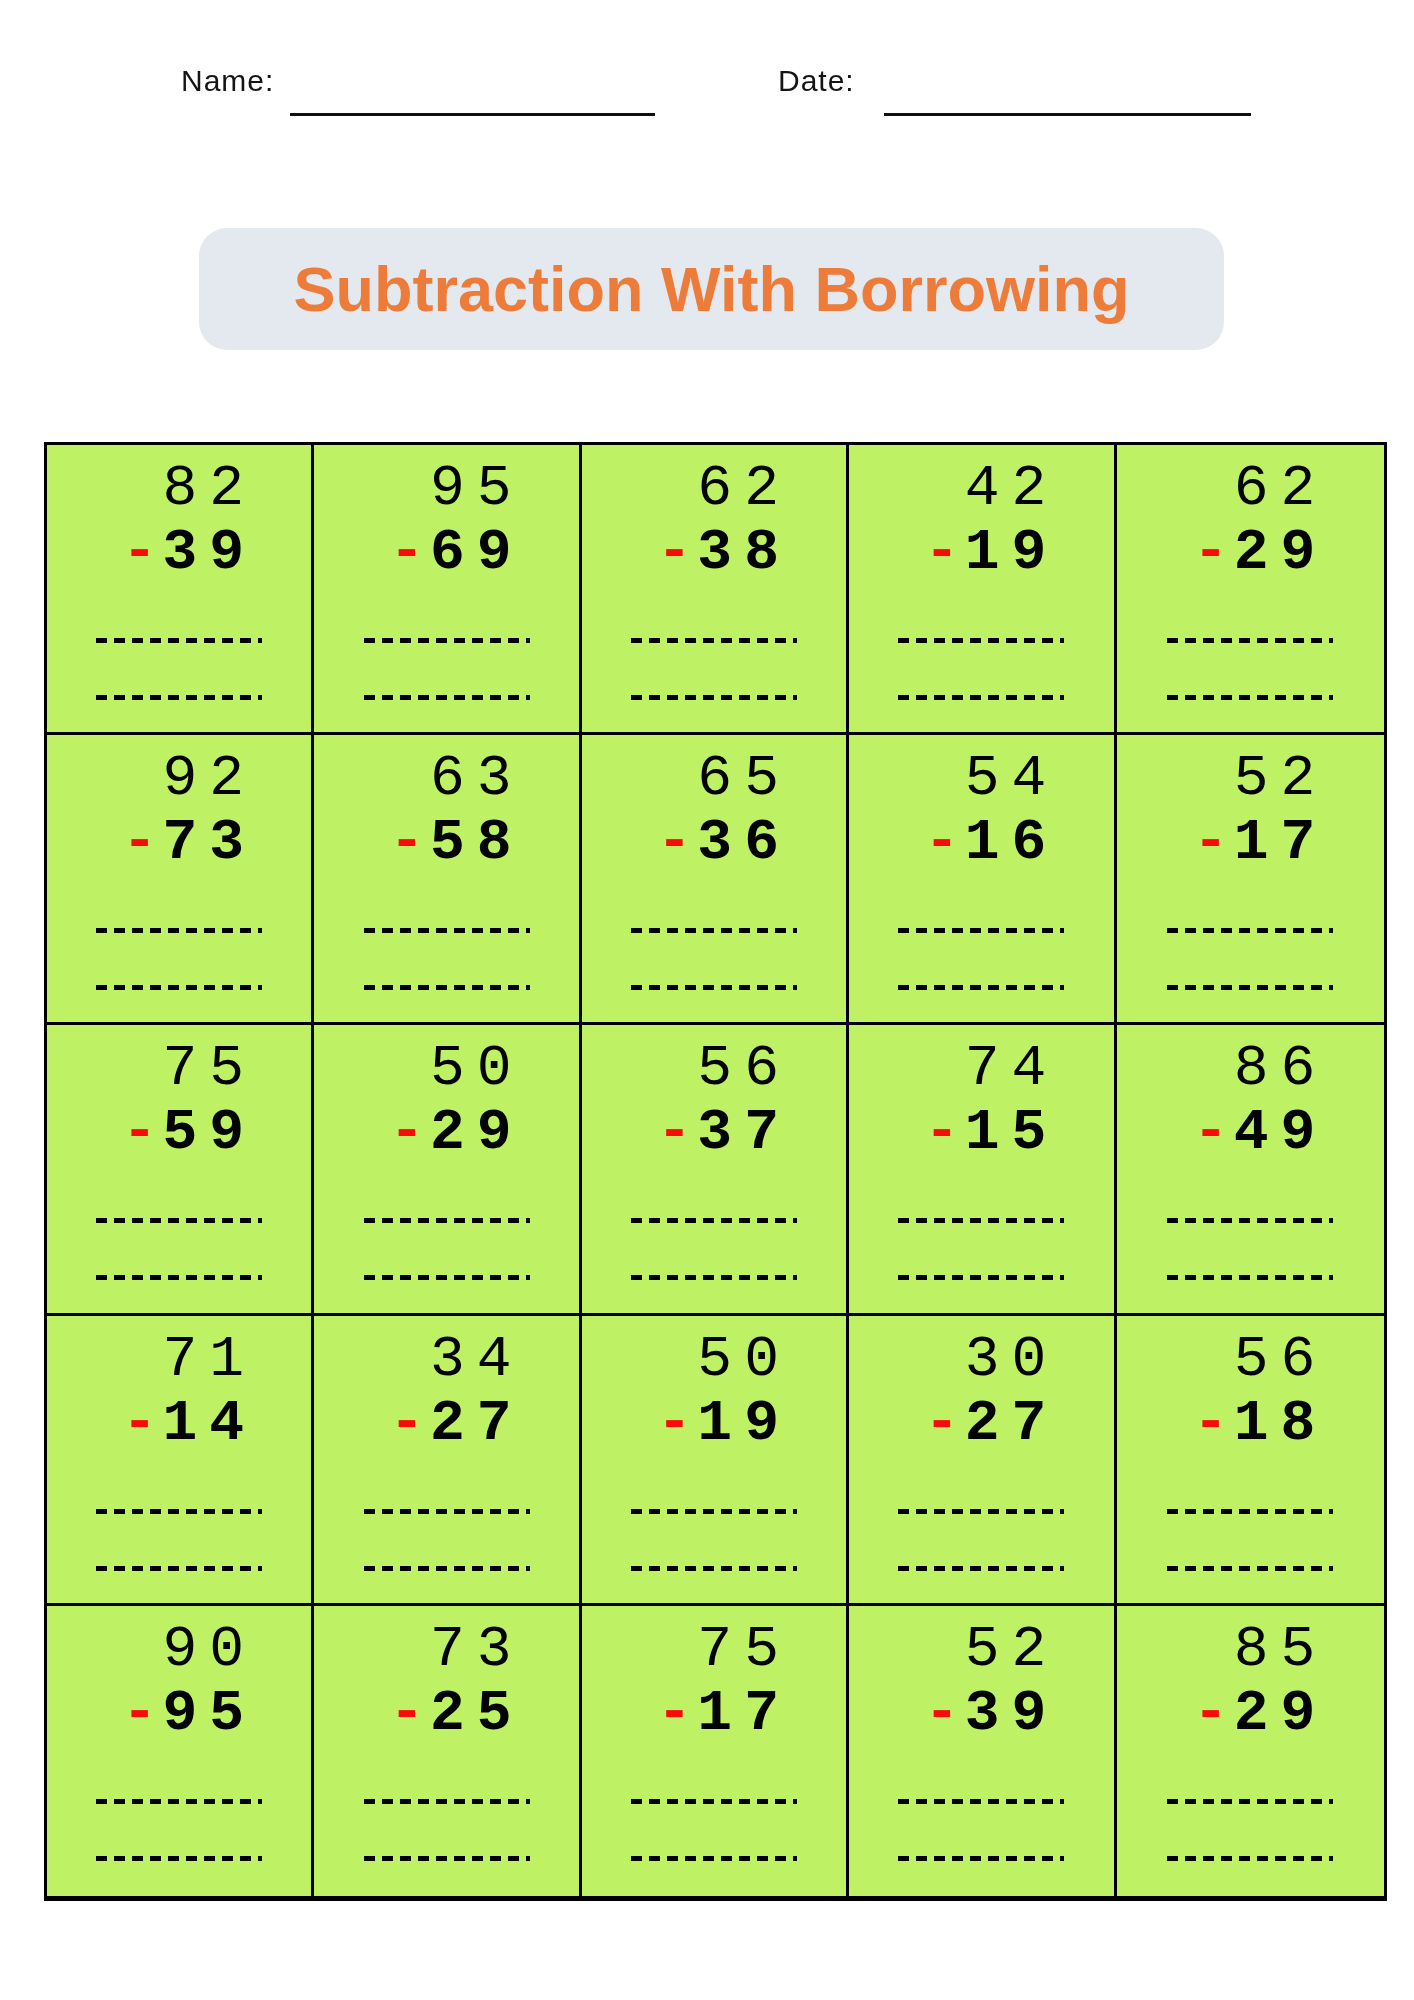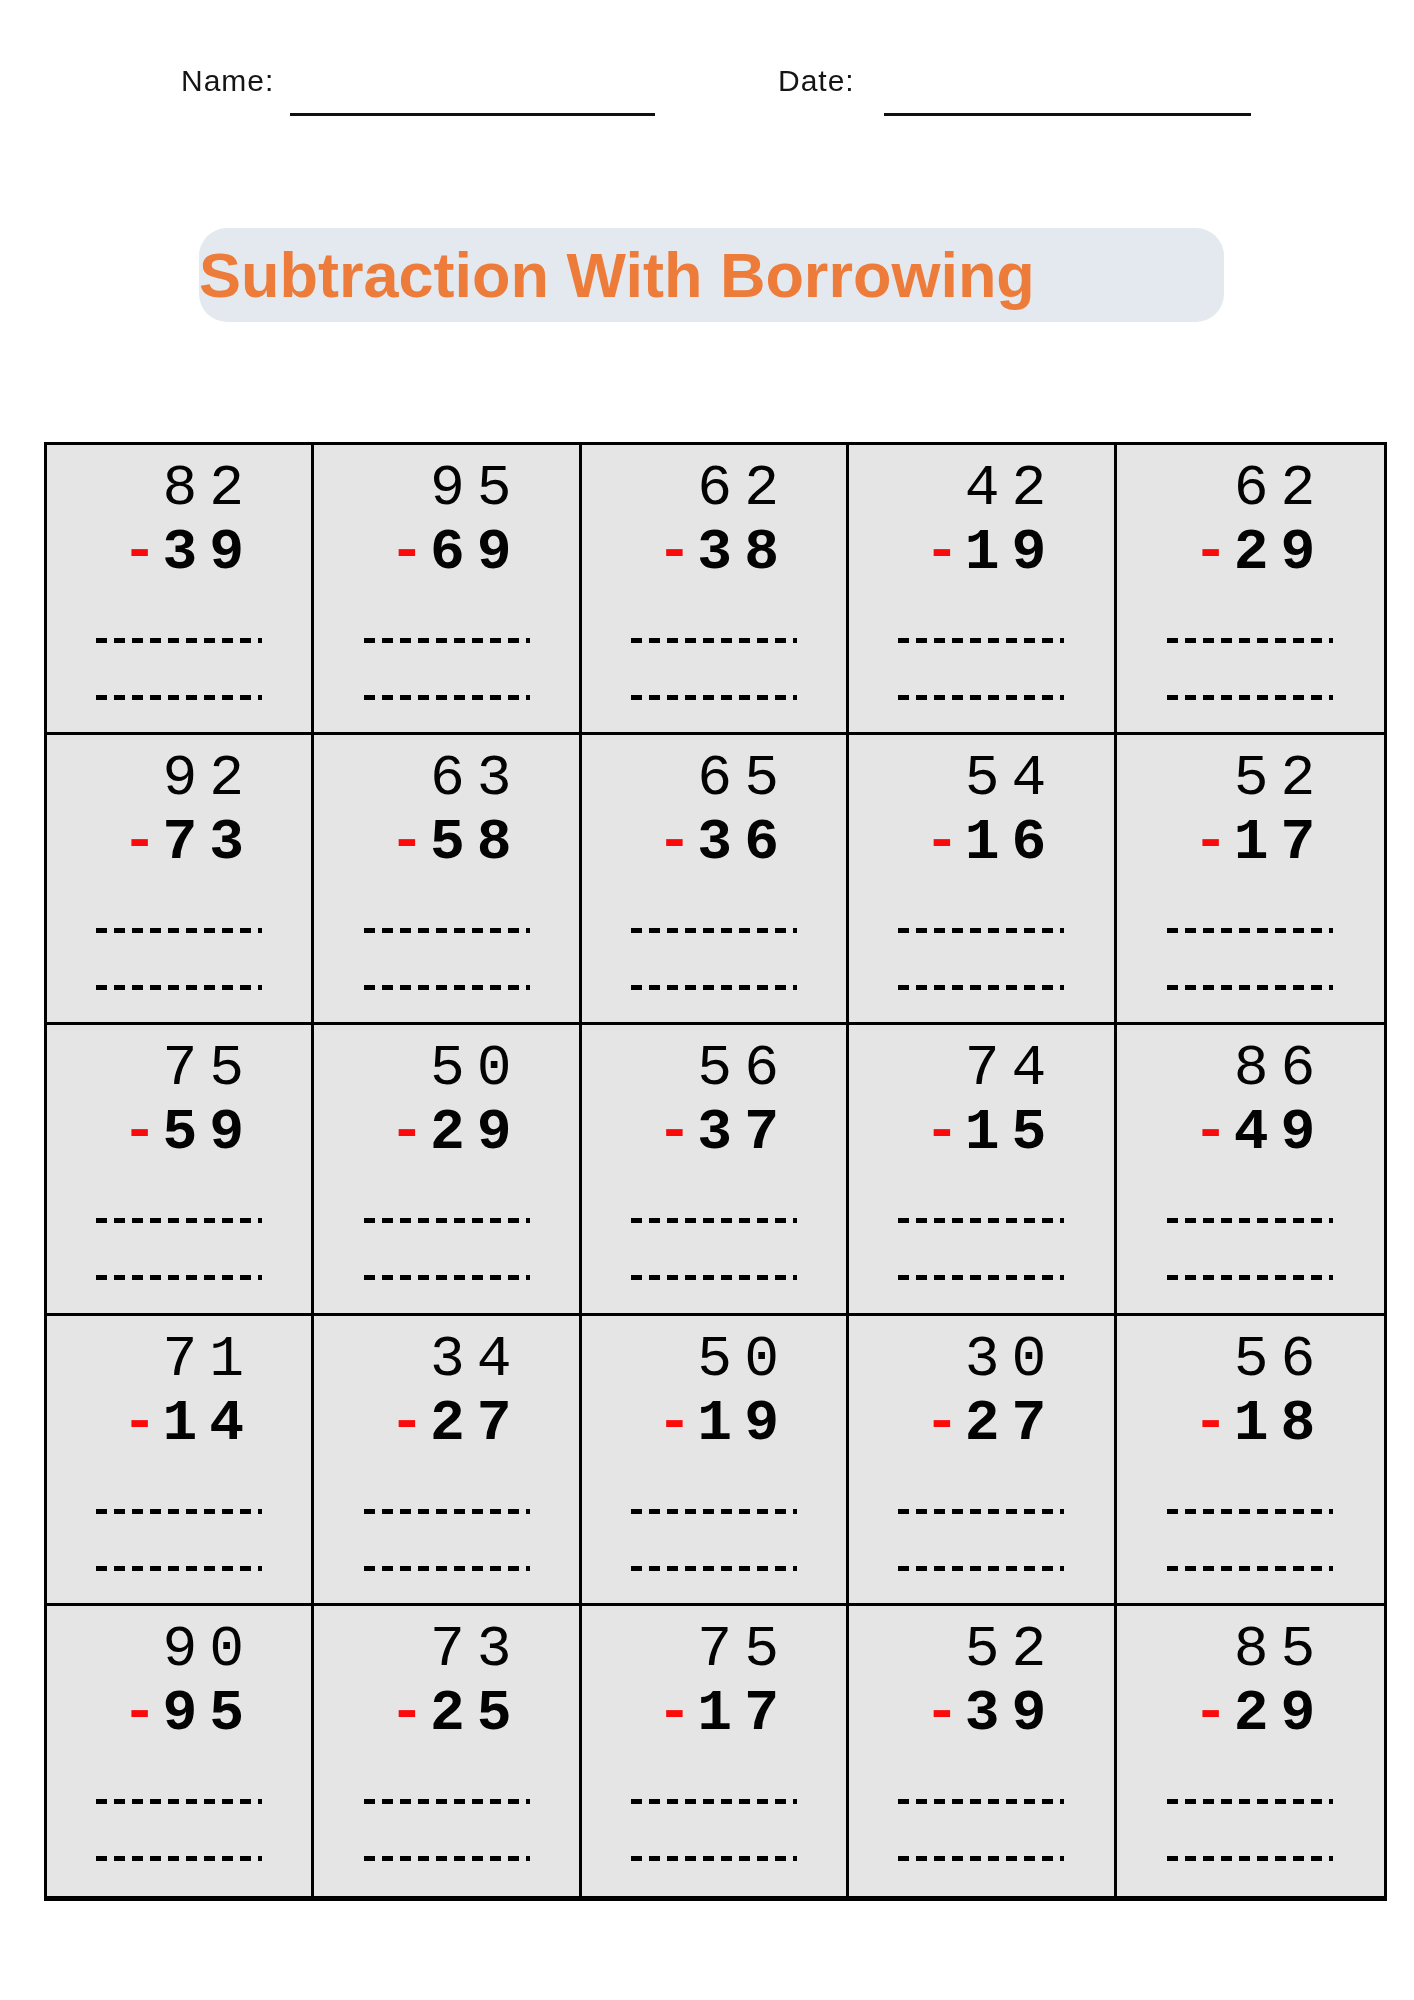--- a/index.html
+++ b/index.html
@@ -17,42 +17,42 @@
   }
   .hdr-line{
     position:absolute;top:113px;height:3px;background:#101010;
   }
   #name-label{left:181px;}
   #name-line{left:290px;width:365px;}
   #date-label{left:778px;}
   #date-line{left:884px;width:367px;}
   
   .banner{
-    position:absolute;left:199px;top:228px;width:1025px;height:94px;
+    position:absolute;left:199px;top:228px;width:1025px;height:122px;
     background:var(--banner,#E3E9EE);
     border-radius:28px;
-    display:flex;align-items:center;justify-content:flex-start;
+    display:flex;align-items:center;justify-content:center;
   }
   .banner h1{
     margin:0;font-size:63px;font-weight:bold;
     color:var(--accent,#ED7C3B);
     letter-spacing:0px;
     font-family:"Liberation Sans",sans-serif;
   }
   
   .grid{
     position:absolute;left:44px;top:442px;
     width:1343px;height:1459px;
     display:grid;
     grid-template-columns:repeat(5,1fr);
     grid-template-rows:repeat(5,1fr);
     border:3px solid #000;
     border-bottom-width:5px;
     box-sizing:border-box;
-    background:#e5e5e5;
+    background:#bef264;
   }
   .cell{
     border-right:3px solid #000;
     border-bottom:3px solid #000;
     box-sizing:border-box;
   }
   .cell:nth-child(5n){border-right:none;}
   .cell:nth-child(n+21){border-bottom:none;}
   .prob{width:166px;margin:12px auto 0;}
   .num{

